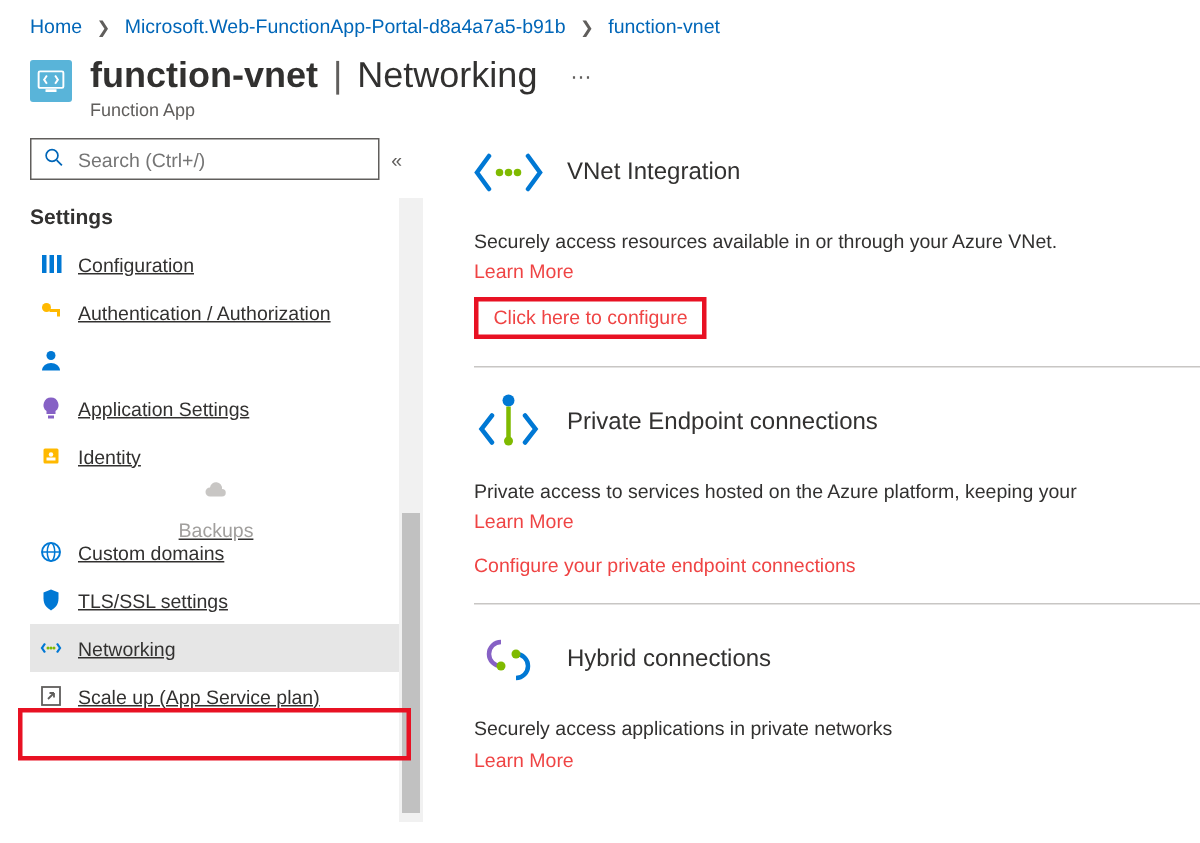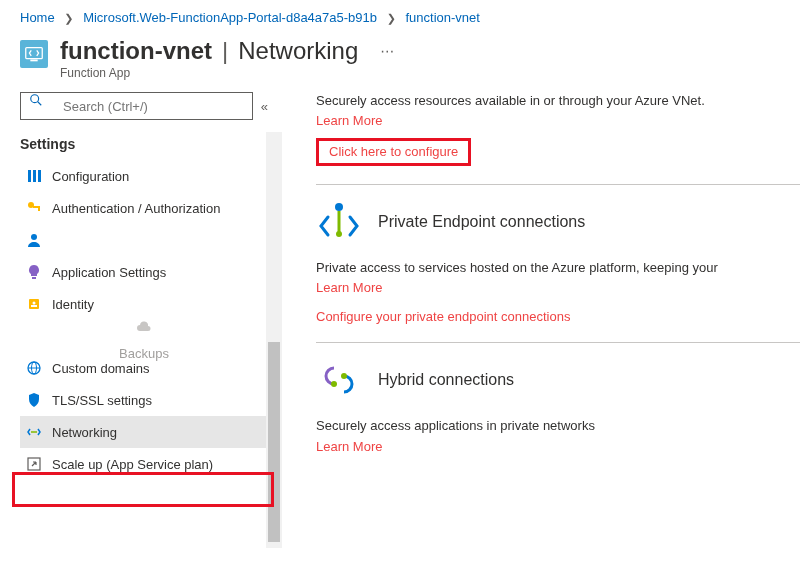--- a/index.html
+++ b/index.html
@@ -12,25 +12,25 @@
     .app-icon svg { width: 22px; height: 22px; }
     .title-row { display: flex; align-items: center; gap: 8px; }
     .title { font-size: 24px; font-weight: 600; color: #323130; }
     .title-sep { font-size: 24px; color: #605e5c; font-weight: 300; margin: 0 2px; }
     .page-title { font-size: 24px; font-weight: 300; color: #323130; }
     .ellipsis { color: #605e5c; font-size: 14px; margin-left: 14px; }
     .subtitle { font-size: 12px; color: #605e5c; margin-top: 1px; }
     .content { display: flex; height: 456px; }
     .left { width: 280px; padding: 0 12px 0 20px; position: relative; }
     .search-row { display: flex; align-items: center; gap: 8px; margin-bottom: 16px; }
-    .search-box { flex: 1; display: flex; border: 1px solid #605e5c; height: 28px; padding: 0 8px; gap: 20px; background: #fff; }
+    .search-box { flex: 1; display: flex; align-items: center; border: 1px solid #605e5c; height: 28px; padding: 0 8px; gap: 9px; background: #fff; }
     .search-box input { border: none; outline: none; flex: 1; font-size: 13px; font-family: inherit; background: transparent; }
     .collapse { color: #605e5c; font-size: 13px; cursor: pointer; }
     .section-hdr { font-size: 14px; font-weight: 600; margin: 6px 0 8px; }
-    .menu { list-style: none; }
+    .menu { list-style: none; text-decoration: underline; }
     .menu li { display: flex; align-items: center; height: 32px; padding: 0 6px; gap: 10px; cursor: pointer; font-size: 13px; color: #323130; }
     .menu li.selected { background: #e6e6e6; }
     .menu li.disabled { color: #a19f9d; flex-direction: column; }
     .micon { width: 16px; height: 16px; display: flex; align-items: center; justify-content: center; flex-shrink: 0; }
     .track { position: absolute; right: -2px; top: 40px; width: 16px; bottom: 0; background: #f1f1f1; }
     .thumb { position: absolute; left: 2px; width: 12px; top: 210px; height: 200px; background: #c1c1c1; }
     .highlight-nav { position: absolute; left: 12px; top: 380px; width: 262px; height: 35px; border: 3px solid #e81123; pointer-events: none; }
     .right { flex: 1; padding: 0 0 0 36px; overflow: hidden; }
     .section { padding: 0 0 18px; margin-bottom: 14px; border-bottom: 1px solid #c8c6c4; }
     .sec-head { display: flex; align-items: center; gap: 16px; margin-bottom: 14px; }
@@ -181,20 +181,31 @@
         </li>
     </ul>
     <div class="track">
         <div class="thumb"></div>
       </div>
     <div class="highlight-nav"></div>
   </div>
 
   <div class="right">
     <div class="section">
+      <div class="sec-head">
+        <div class="sec-icon">
+          <svg width="46" height="34" viewBox="0 0 46 34">
+              <path d="M10 6l-8 11 8 11M36 6l8 11-8 11" stroke="#0078d4" stroke-width="3" fill="none" stroke-linecap="round"></path>
+              <circle cx="17" cy="17" r="2.5" fill="#7fba00"></circle>
+              <circle cx="23" cy="17" r="2.5" fill="#7fba00"></circle>
+              <circle cx="29" cy="17" r="2.5" fill="#7fba00"></circle>
+            </svg>
+        </div>
+        <div class="sec-title">VNet Integration</div>
+      </div>
       <div class="sec-desc">Securely access resources available in or through your Azure VNet.</div>
       <a href="#" class="link learn">Learn More</a>
       <div class="hi-box">
         <a href="#" class="link">Click here to configure</a>
       </div>
     </div>
 
     <div class="section">
       <div class="sec-head">
         <div class="sec-icon">

